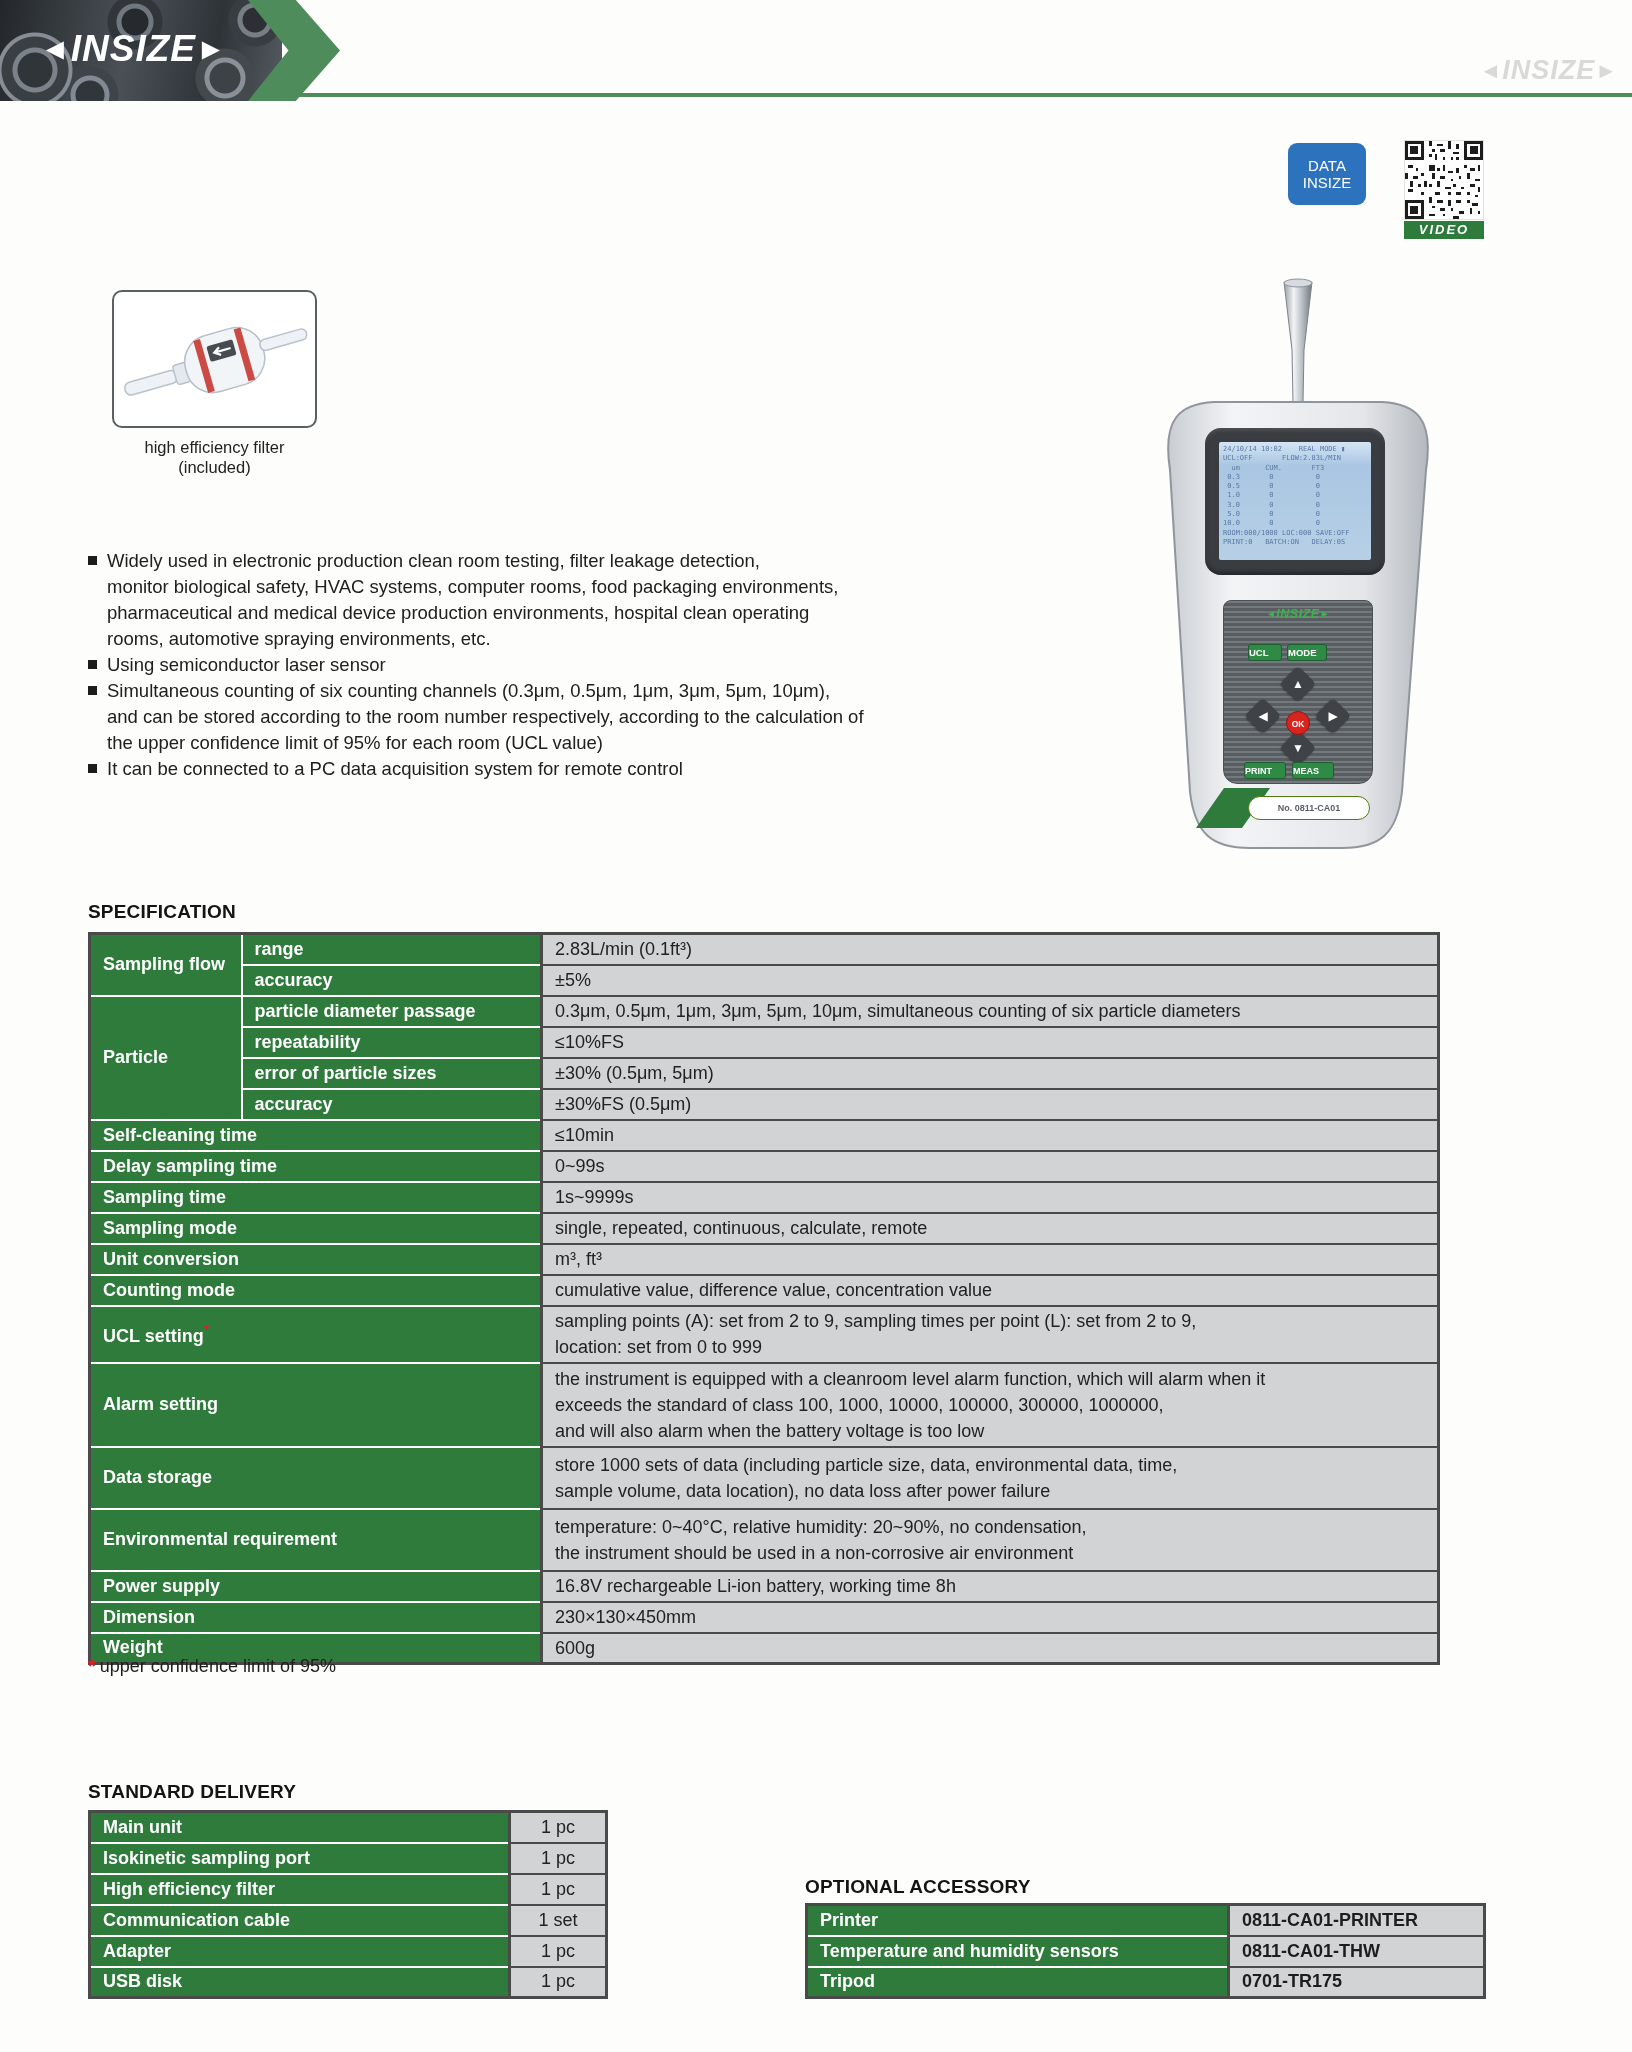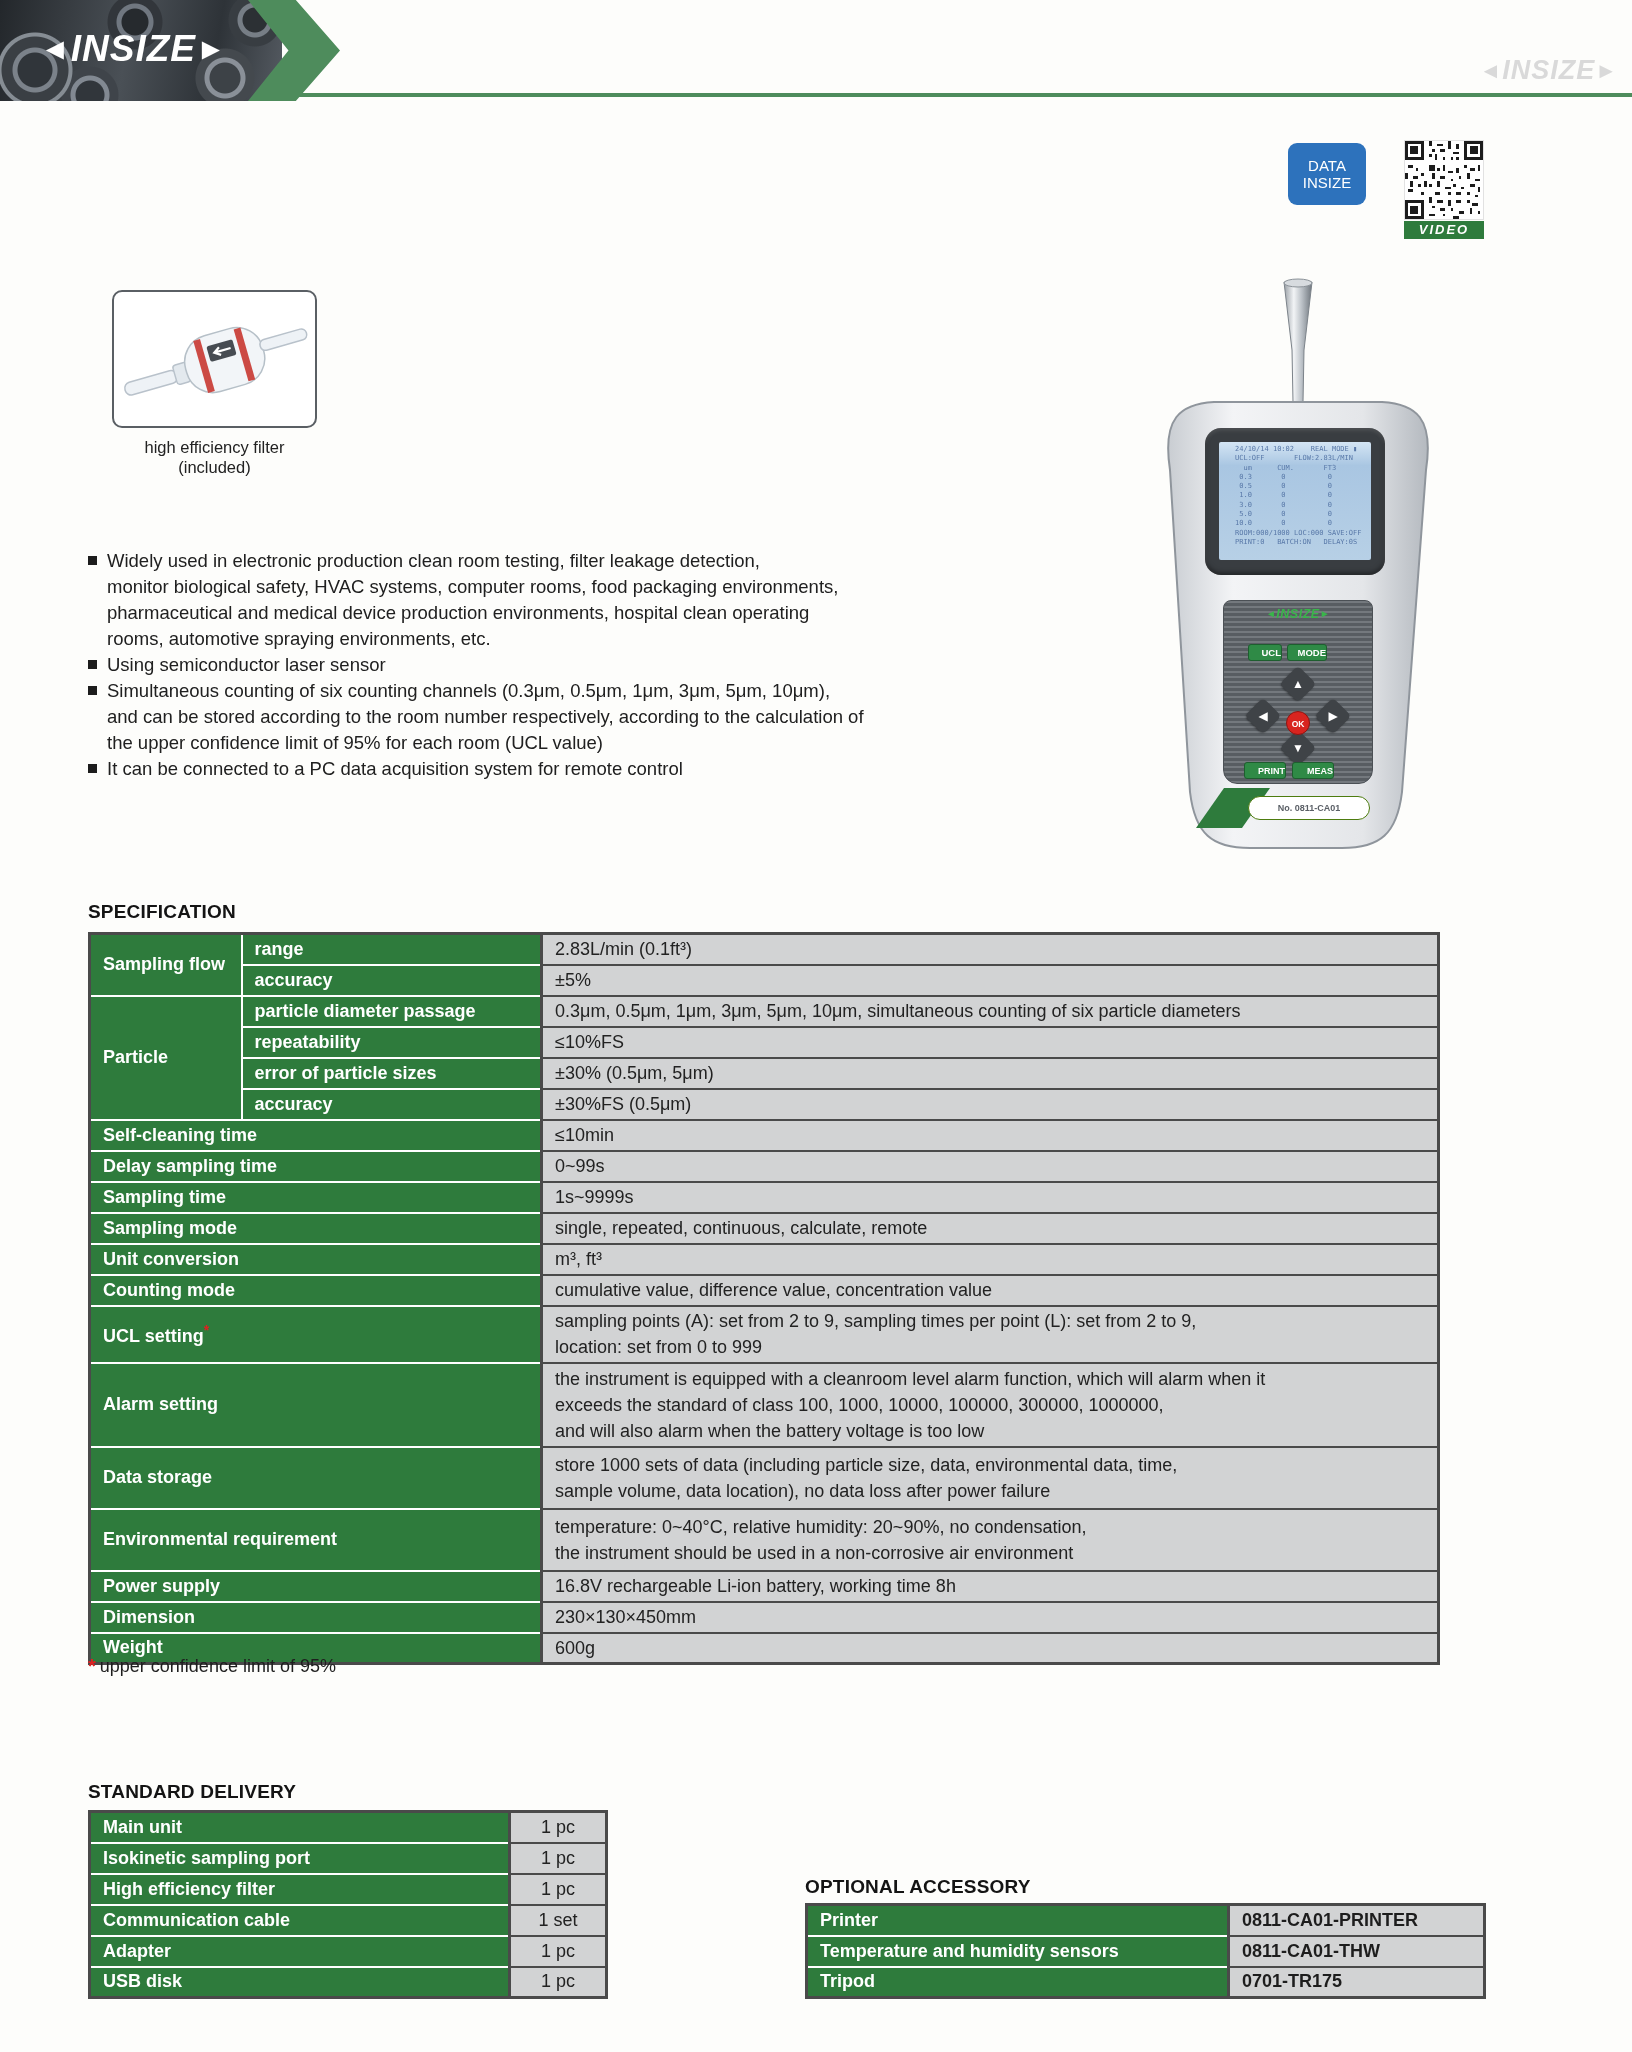--- a/index.html
+++ b/index.html
@@ -53,28 +53,28 @@
   .feat{display:flex}
   .bullet{flex:none;width:9px;height:9px;background:#1c1c1c;margin:8px 10px 0 0}
 
   
   .device{position:absolute;left:1130px;top:260px;width:320px;height:620px}
   .device .abs{position:absolute}
   .bezel{left:75px;top:168px;width:180px;height:147px;background:#393d41;border-radius:16px;
     box-shadow:inset 0 2px 4px rgba(255,255,255,.15), inset 0 -2px 5px rgba(0,0,0,.5)}
   .lcd{left:89px;top:182px;width:152px;height:118px;background:linear-gradient(#d4e5f4,#a9c6e2 20%,#b7d0e6);
     color:#5878a8;font-family:"DejaVu Sans Mono",monospace;font-size:7px;line-height:9.3px;
-    padding:3px 16px;white-space:pre;overflow:hidden;border-radius:2px}
+    padding:3px 4px;white-space:pre;overflow:hidden;border-radius:2px}
   .keypad{left:93px;top:340px;width:150px;height:184px;border-radius:8px 8px 14px 14px;border:1px solid #4b5055;
     background:repeating-linear-gradient(0deg,#74797e 0 2px,#585d62 2px 5px)}
   .dev-logo{left:93px;top:347px;width:150px;text-align:center;color:#39b54a;font-size:12.5px;
     font-weight:900;font-style:italic;letter-spacing:.5px;white-space:nowrap}
   .dev-logo .arrow-l::before,.dev-logo .arrow-r::before{font-style:normal;font-size:10px;vertical-align:1px}
   .dbtn{position:absolute;background:#2f8a46;border:1px solid #1e5e2f;border-radius:3px;color:#fff;
-    font-weight:bold;text-align:right}
+    font-weight:bold;text-align:left}
   .dbtn.ucl{left:118px;top:384px;width:34px;height:17px;font-size:9.5px;line-height:16px}
   .dbtn.mode{left:157px;top:384px;width:40px;height:17px;font-size:9.5px;line-height:16px}
   .dbtn.print{left:114px;top:502px;width:42px;height:17px;font-size:9px;line-height:16px}
   .dbtn.meas{left:162px;top:502px;width:42px;height:17px;font-size:9px;line-height:16px}
   .diamond{position:absolute;width:26px;height:26px;background:#3f4347;border-radius:5px;transform:rotate(45deg);
     box-shadow:0 1px 2px rgba(0,0,0,.4)}
   .diamond span{position:absolute;inset:0;transform:rotate(-45deg);color:#fff;font-size:12px;
     text-align:center;line-height:26px}
   .ok-btn{position:absolute;left:156px;top:451px;width:24px;height:24px;border-radius:50%;background:#d8241f;
     color:#fff;font-size:8.5px;font-weight:bold;text-align:center;line-height:24px;border:1px solid #8e1512}

